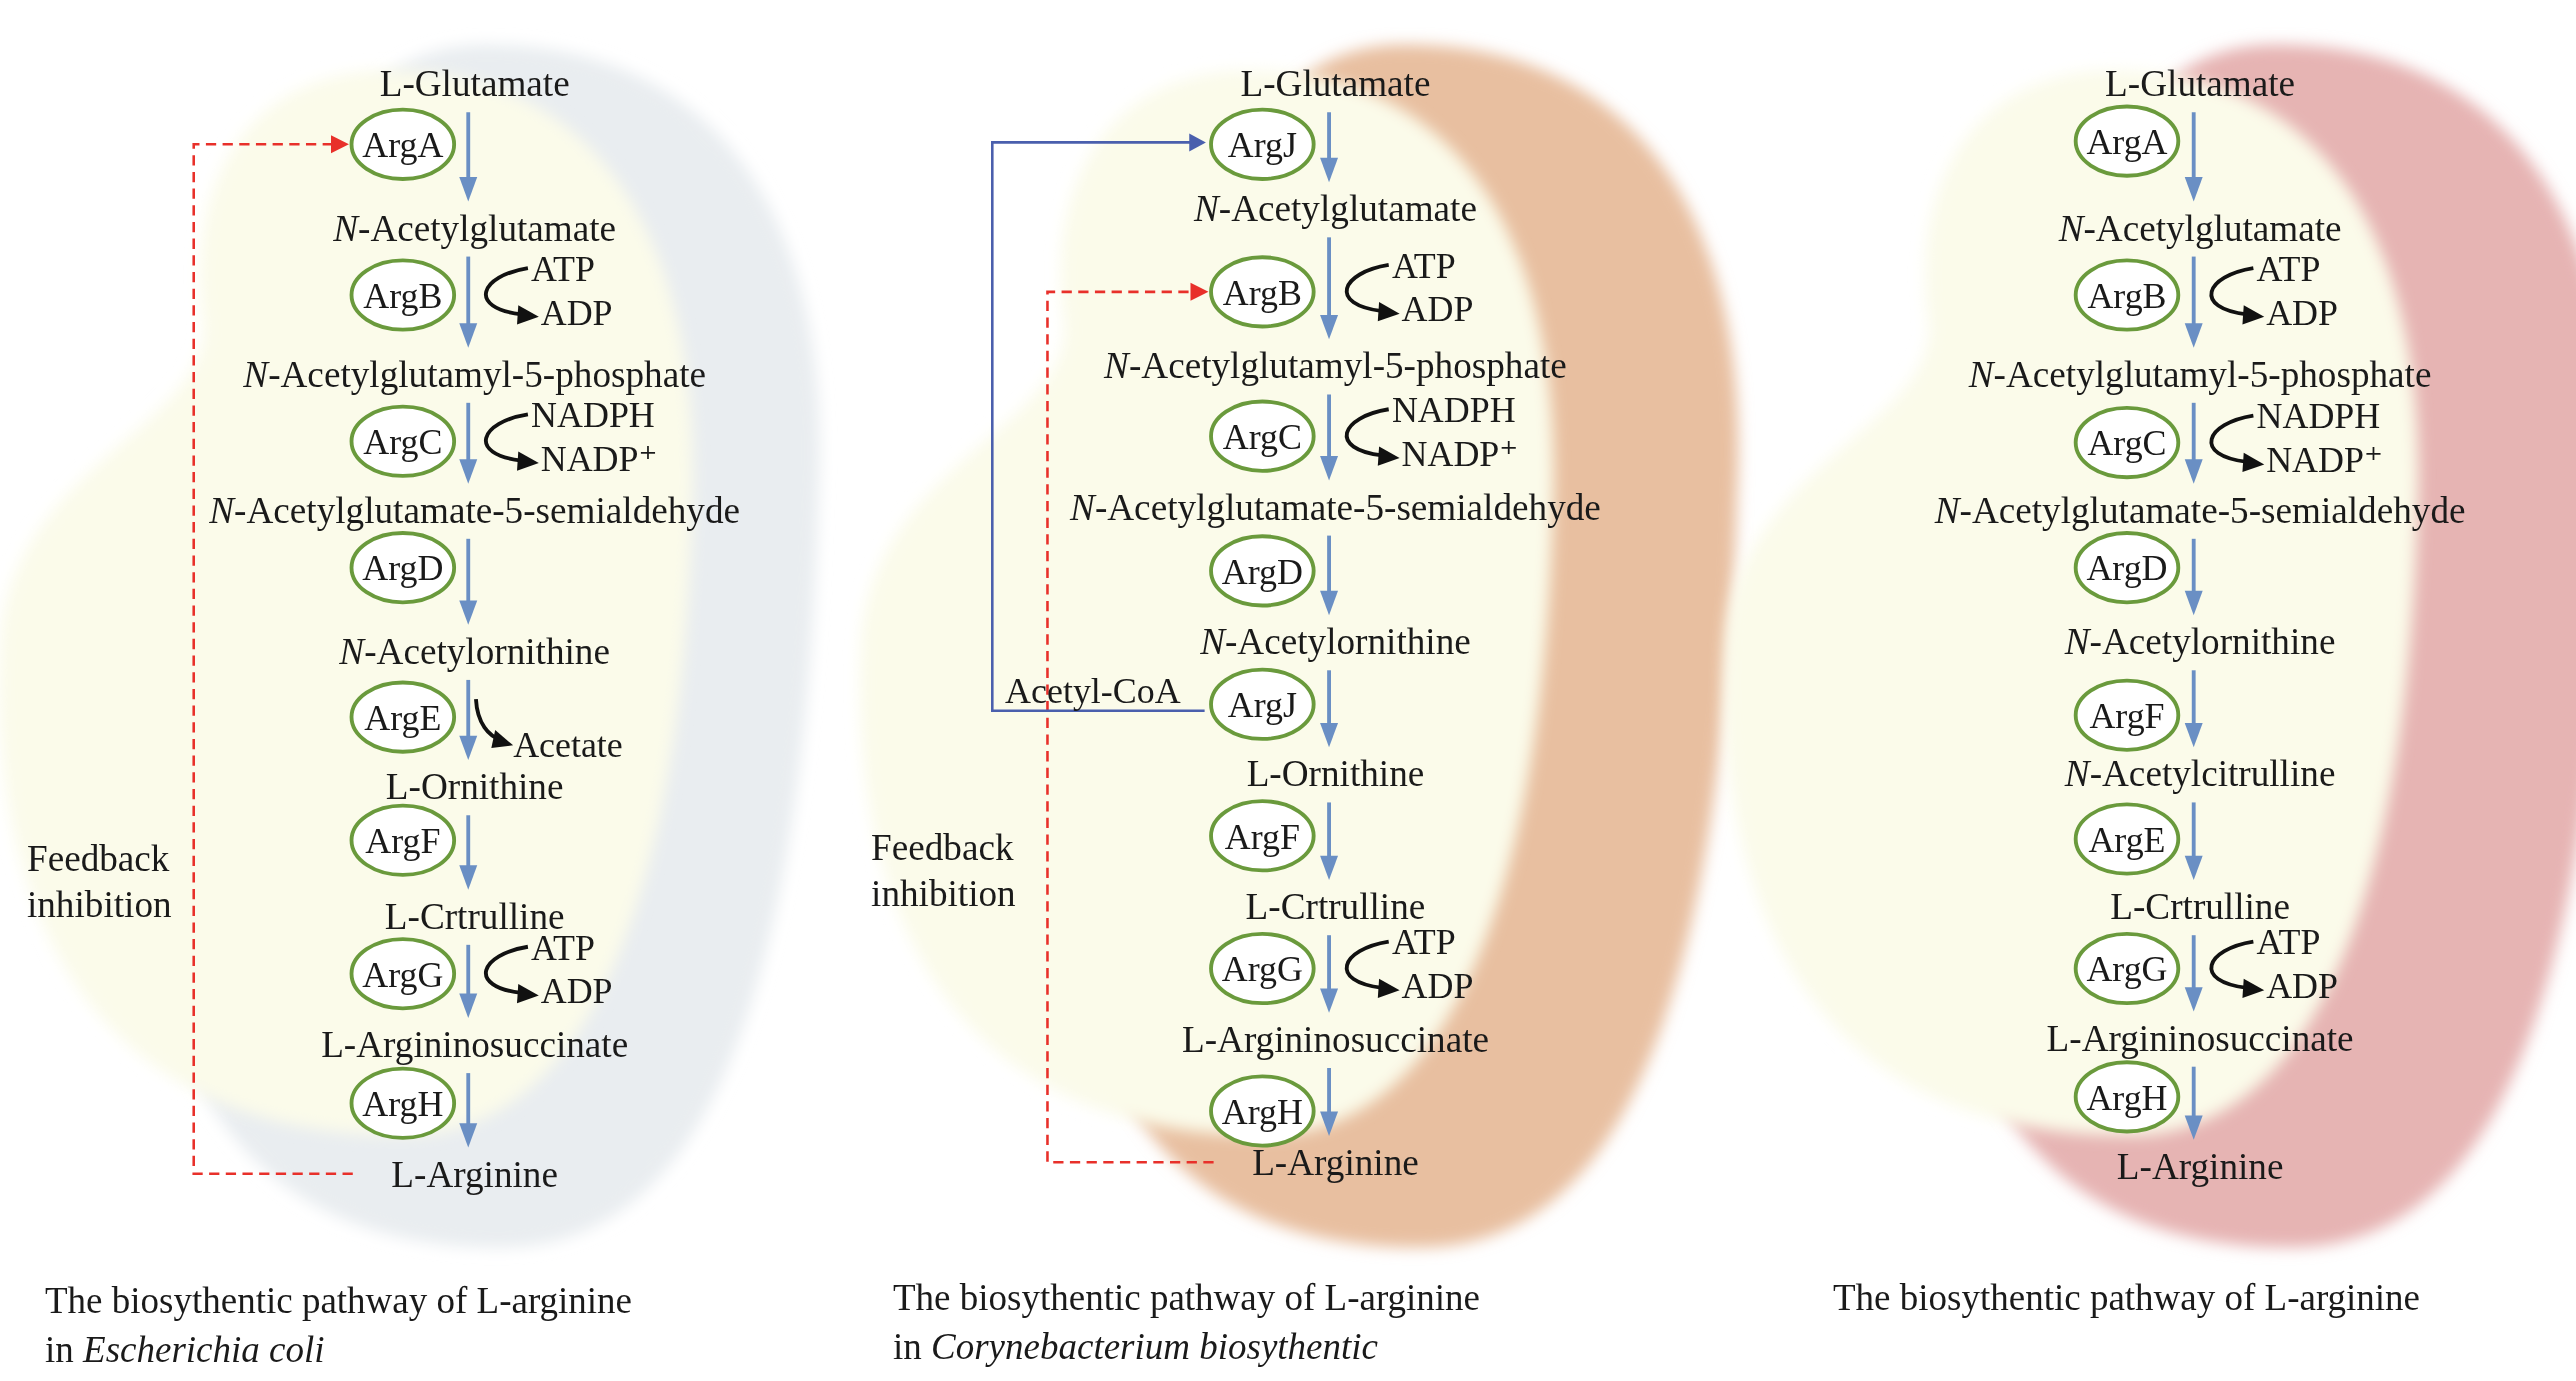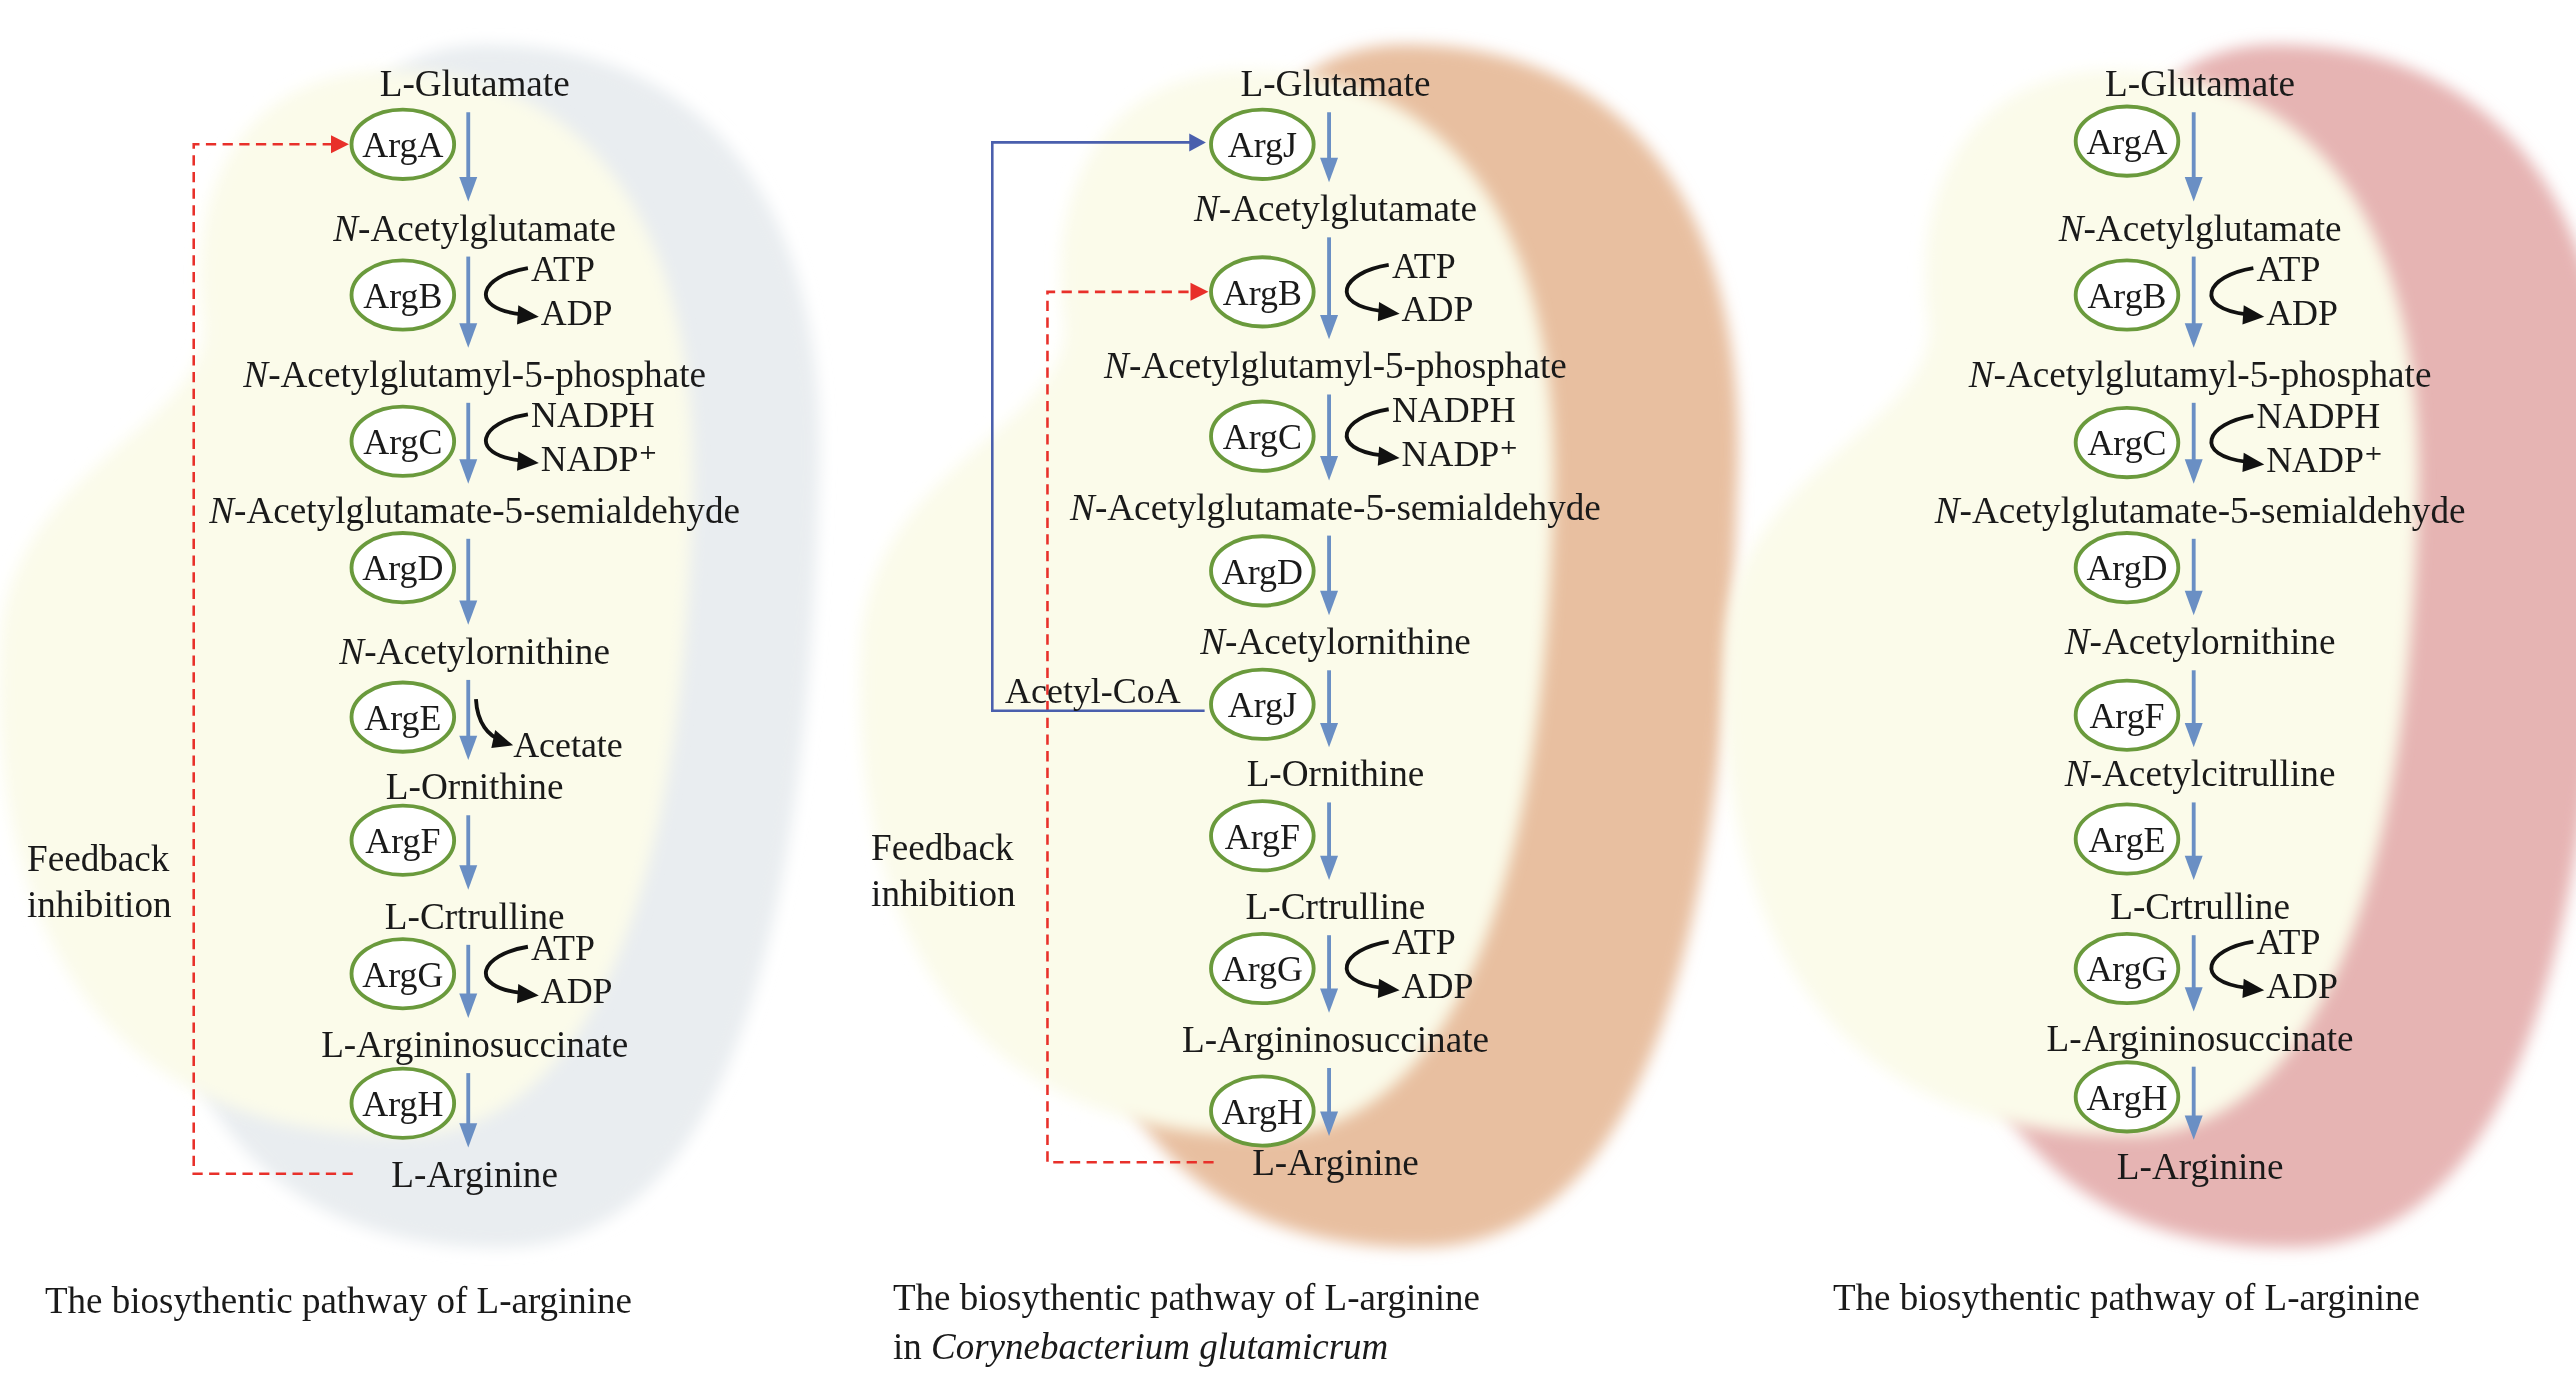--- a/index.html
+++ b/index.html
@@ -245,22 +245,23 @@
         <ellipse cx="3316" cy="1710" rx="80" ry="54" fill="#ffffff" stroke="#6a9a3c" stroke-width="6"></ellipse>
         <text x="3316" y="1730" text-anchor="middle" font-size="56" class="lbl">ArgH</text>
         <text x="3430" y="1838" text-anchor="middle" font-size="58" class="lbl"><tspan>L-Arginine</tspan></text>
       </g>
     </g>
 </svg>
 
 <div id="captions">
     <div class="caption" style="left: 45px; top: 1276px;">
       <div>The biosythentic pathway of L-arginine</div>
+      <div><span>in </span><i>Escherichia coli</i></div>
     </div>
     <div class="caption" style="left: 893px; top: 1273px;">
       <div>The biosythentic pathway of L-arginine</div>
-      <div><span>in </span><i>Corynebacterium glutamicrum</i></div>
+      <div><span>in </span><i>Corynebacterium biosythentic</i></div>
     </div>
     <div class="caption" style="left: 1833px; top: 1273px;">
       <div>The biosythentic pathway of L-arginine</div>
     </div>
   </div>
 
 
 </body></html>

